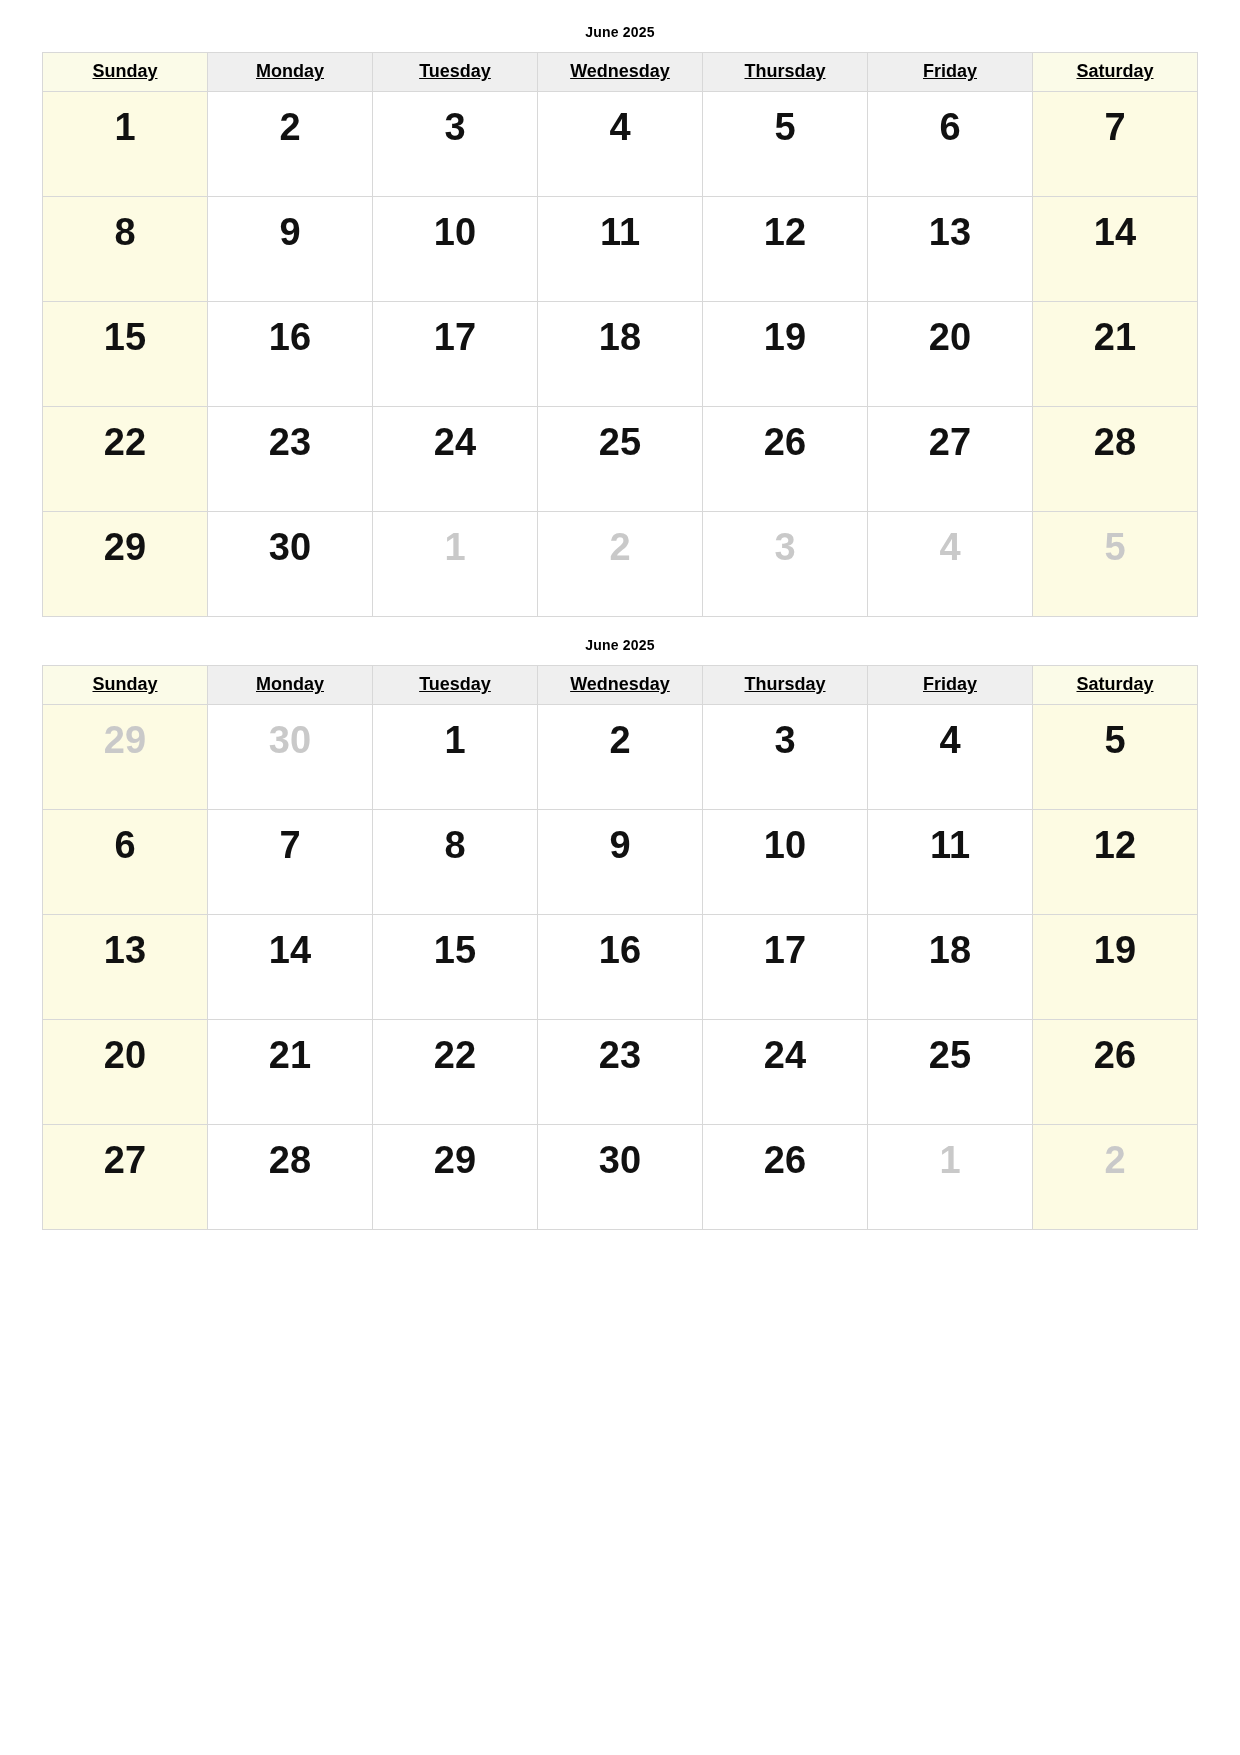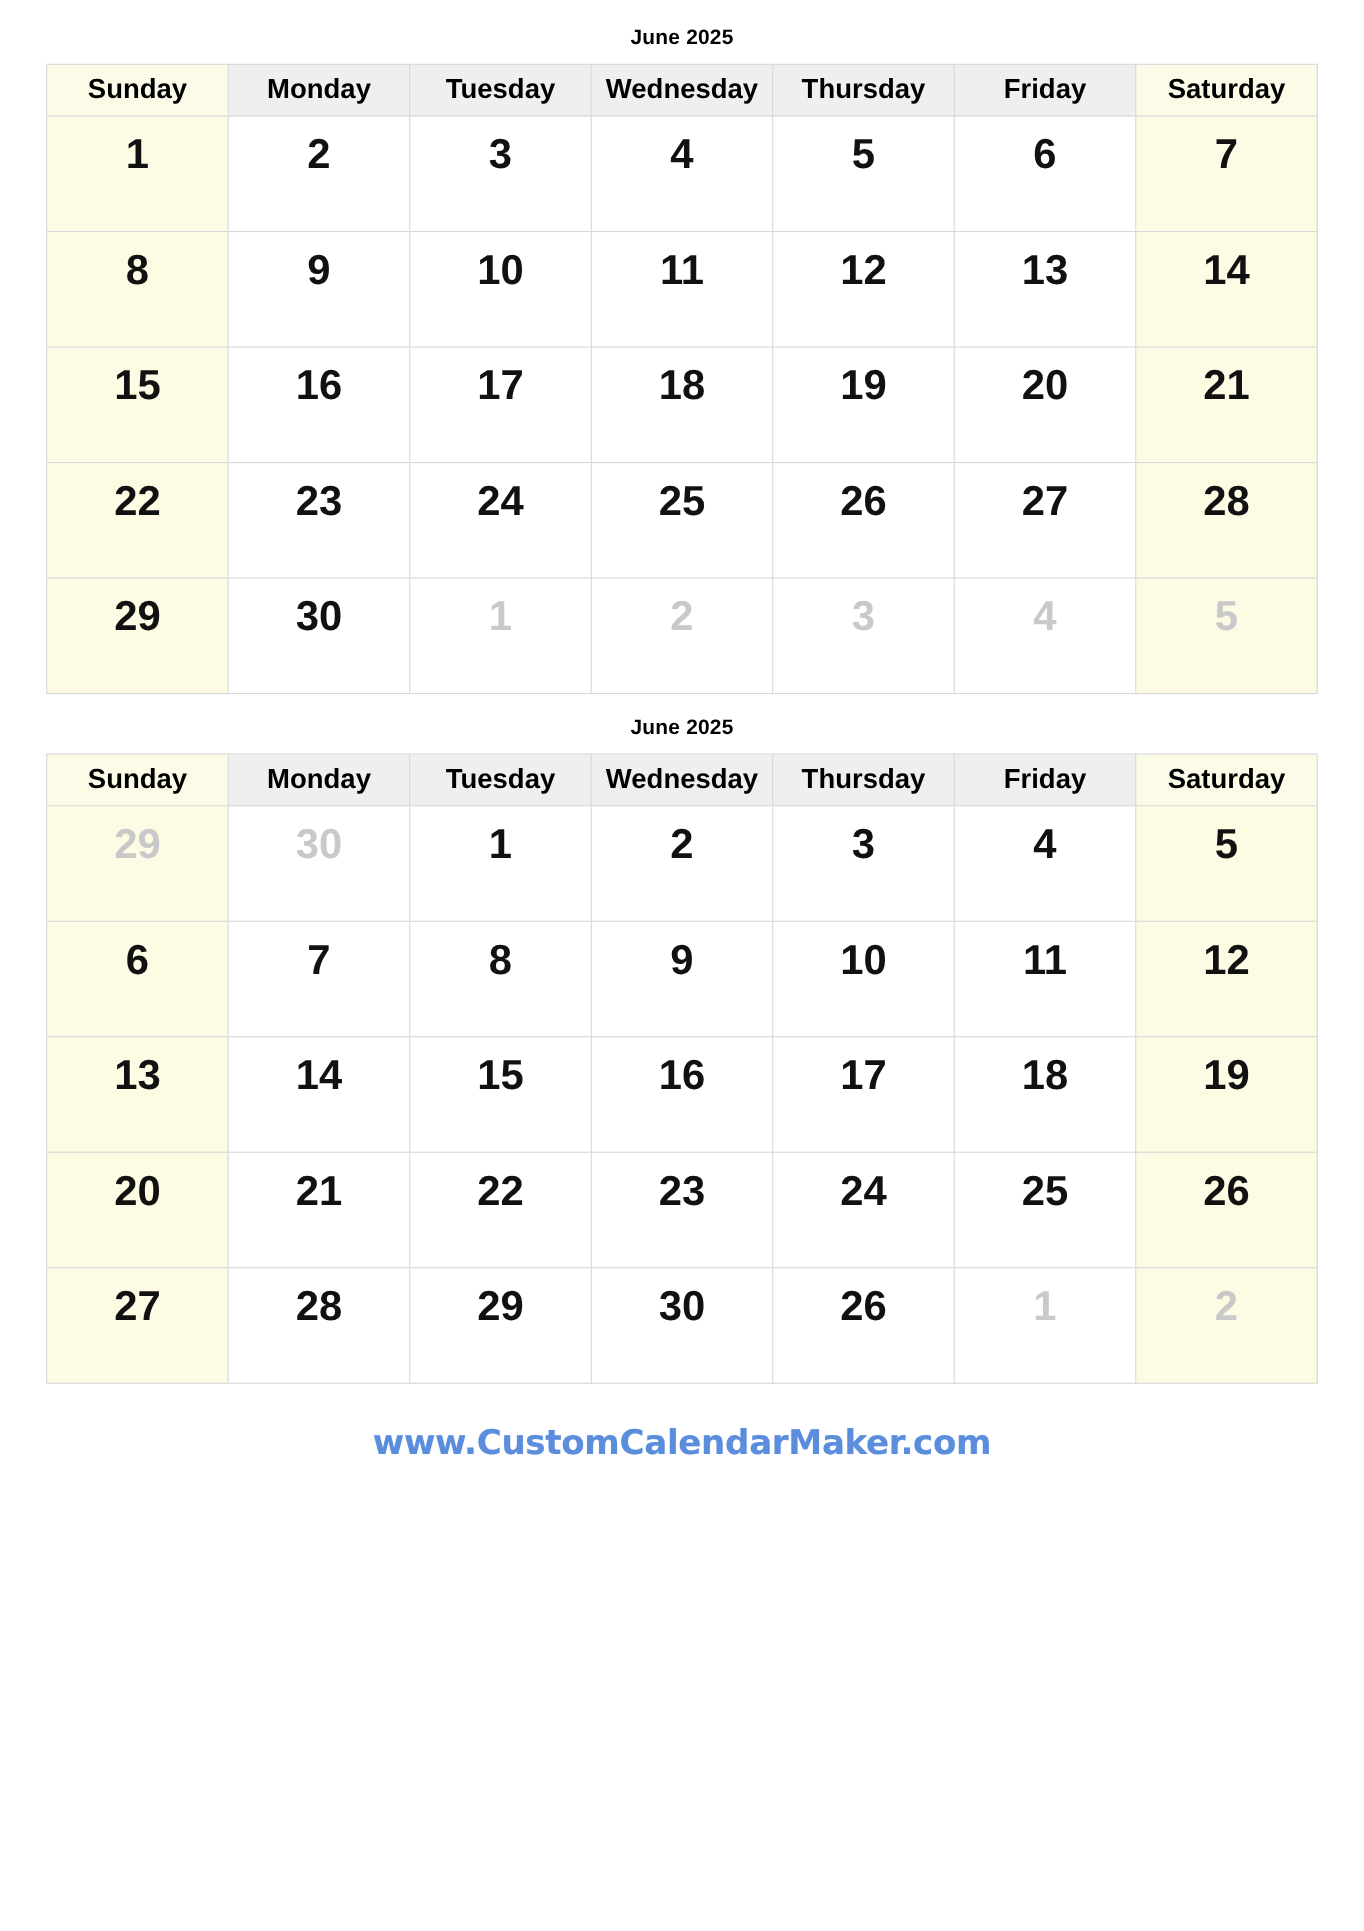--- a/index.html
+++ b/index.html
@@ -18,39 +18,40 @@
     width: 1240px;
     height: 1755px;
     box-sizing: border-box;
     padding: 18px 42px 0 42px;
   }
   .month-block {
     width: 100%;
   }
   .month-title {
     text-align: center;
-    font-size: 19px;
+    font-size: 14px;
     font-weight: bold;
     letter-spacing: 0.2px;
     margin: 6px 0 12px 0;
     color: #000;
   }
   table.cal {
     width: 100%;
     border-collapse: collapse;
     table-layout: fixed;
   }
   table.cal th {
     background: #efefef;
     border: 1px solid #d8d8d8;
-    font-size: 25px;
+    font-size: 18px;
     font-weight: bold;
     text-align: center;
     padding: 8px 0 9px 0;
     color: #000;
+    text-decoration: underline;
   }
   table.cal th.weekend {
     background: #fbfbe8;
   }
   table.cal td {
     border: 1px solid #d8d8d8;
     height: 104px;
     vertical-align: top;
     text-align: center;
     background: #ffffff;
@@ -355,17 +356,14 @@
               <span class="daynum other">1</span>
             </td>
           <td class="weekend">
               <span class="daynum other">2</span>
             </td>
         </tr>
       </tbody>
     </table>
   </div>
 
-  <div class="footer">
-    <span class="footer-url">www.CustomCalendarMaker.com</span>
-  </div>
 
 </div>
 
 </body></html>

